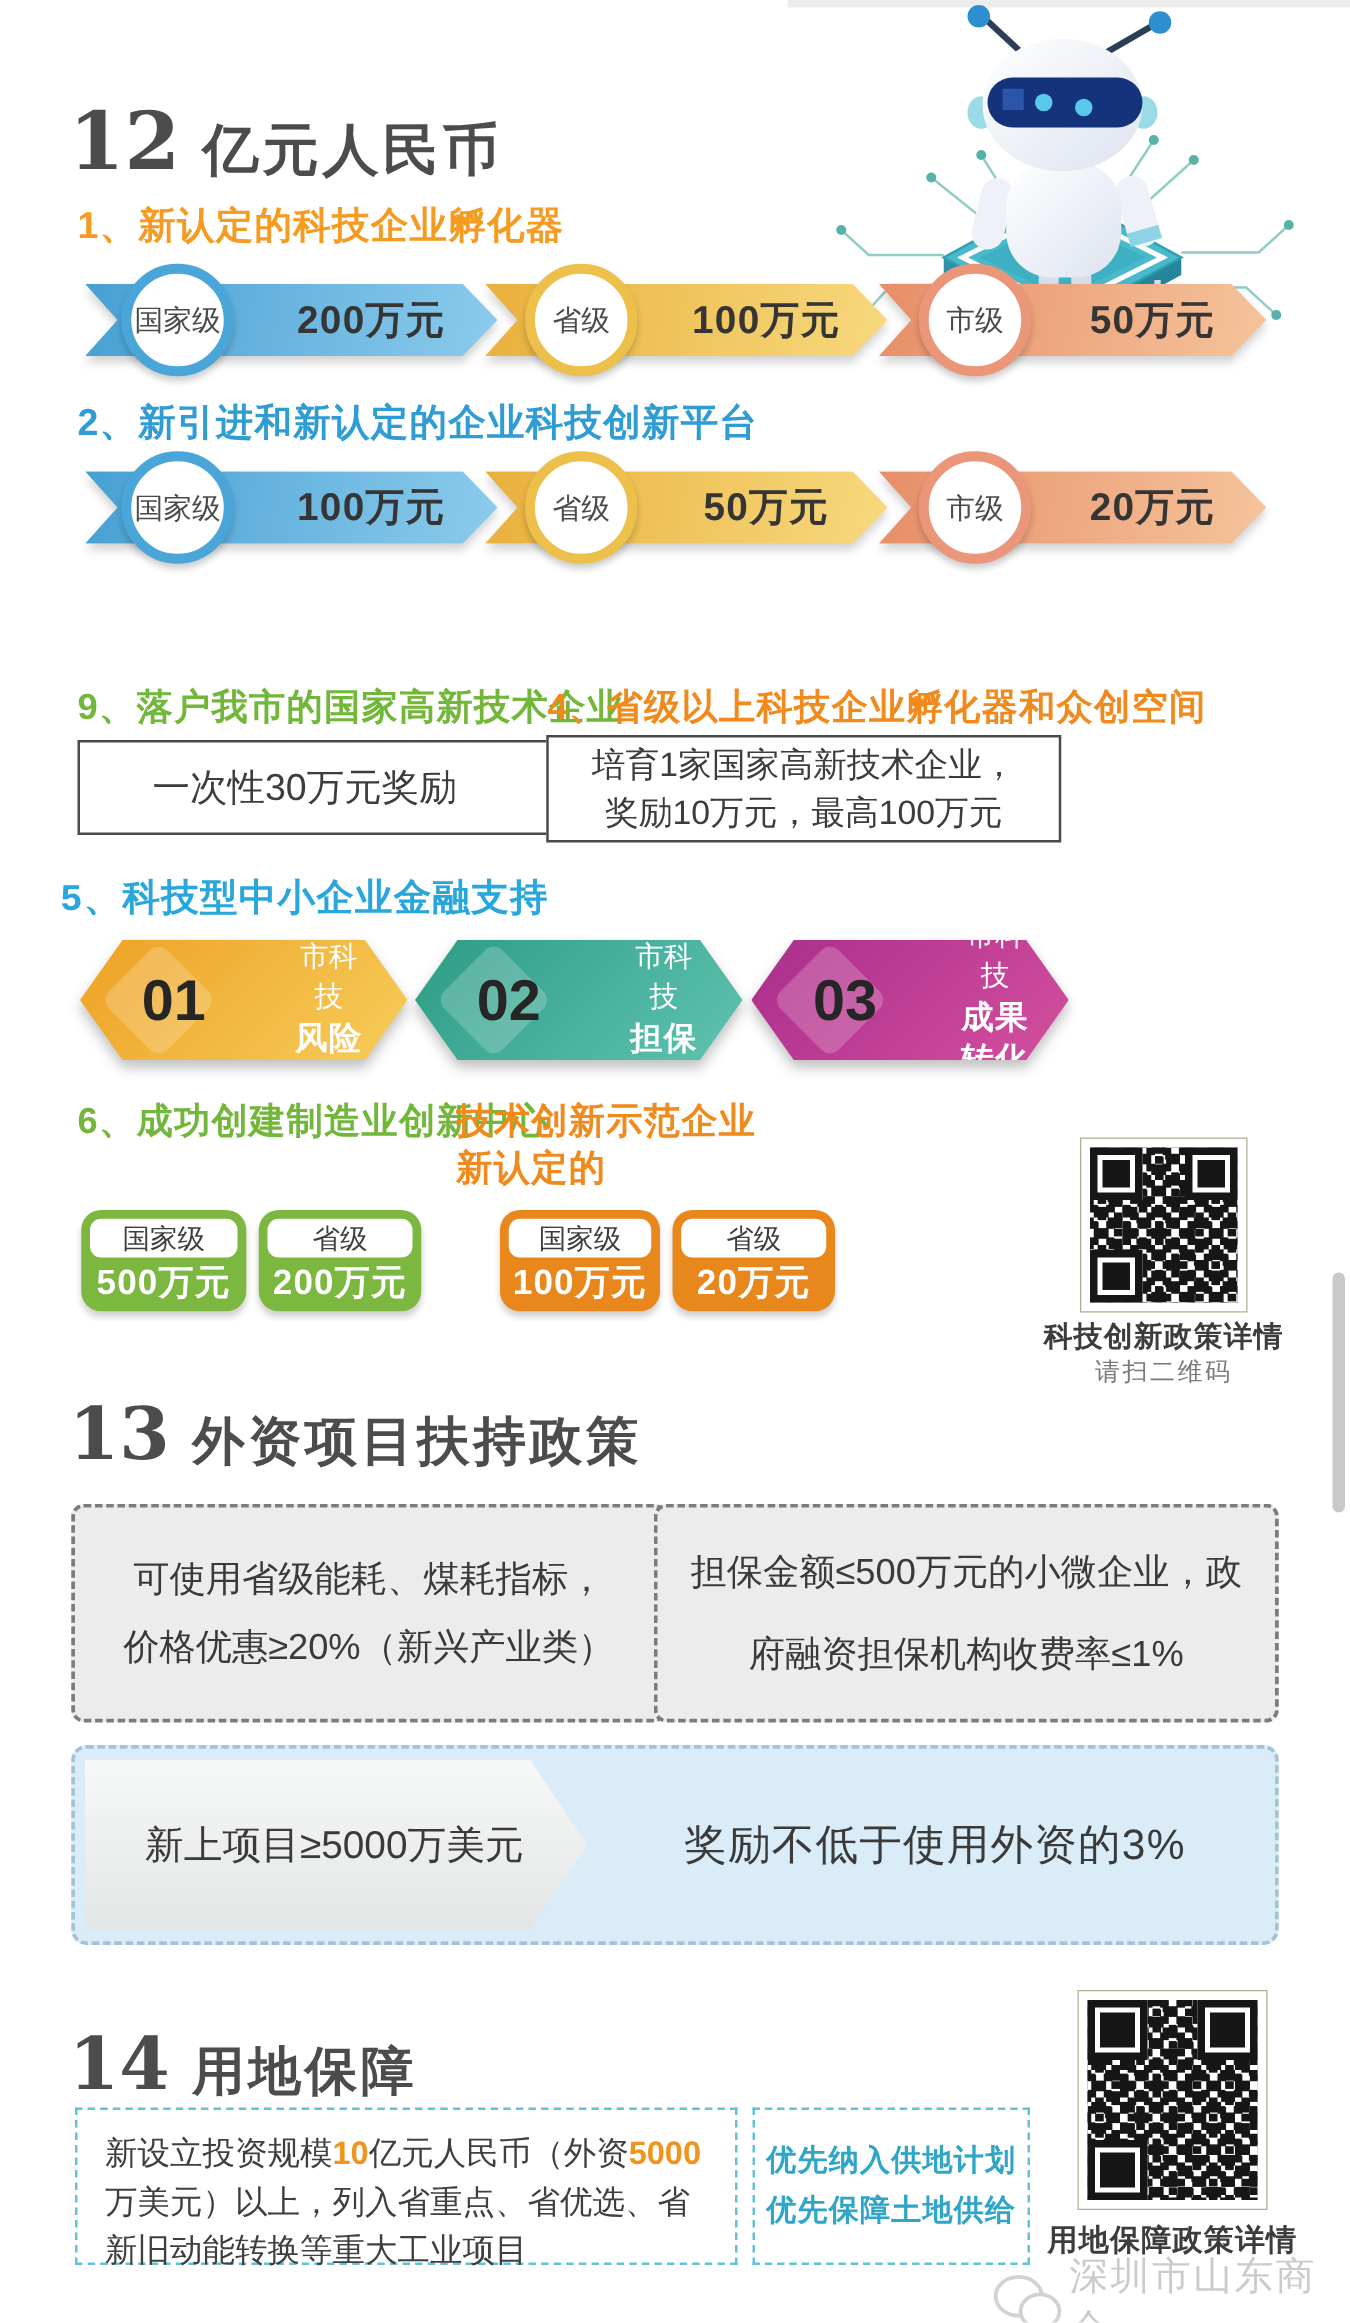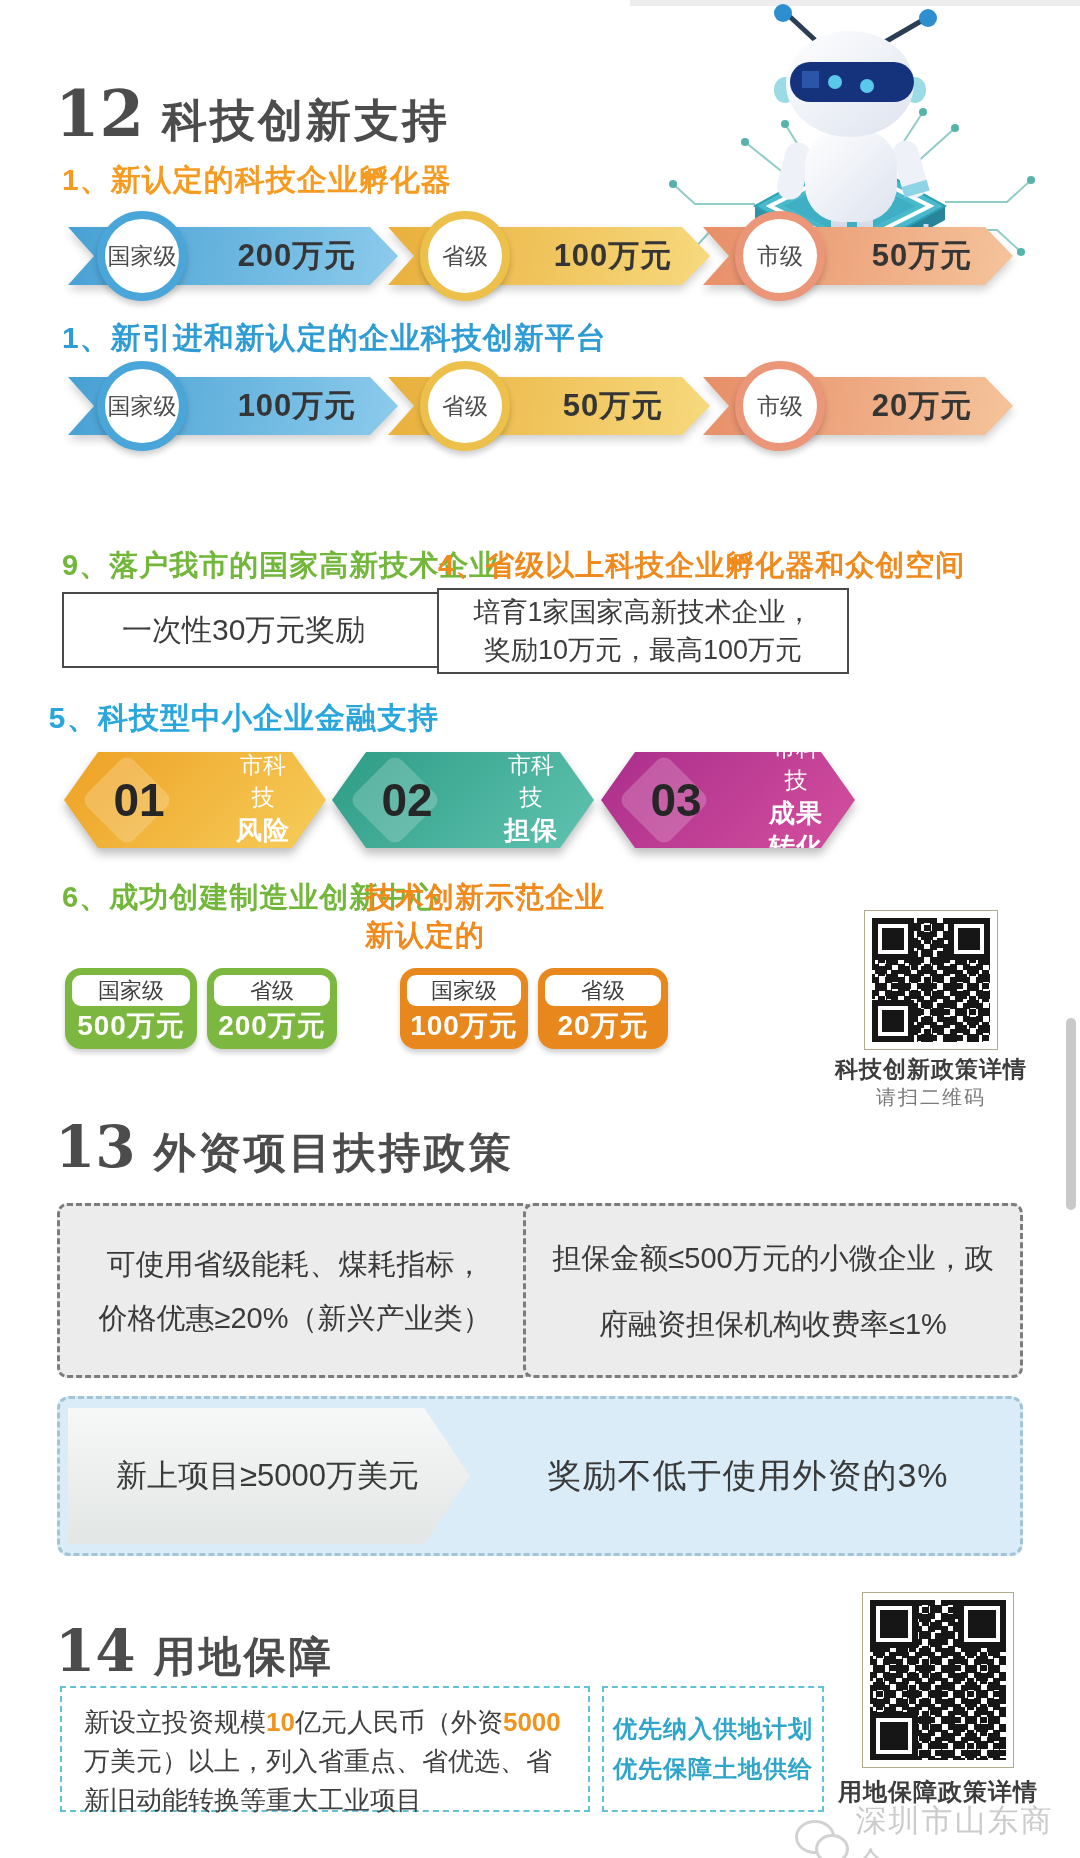--- a/index.html
+++ b/index.html
@@ -148,21 +148,21 @@
     <ellipse cx="215" cy="80" rx="64" ry="53" fill="url(#gw)"></ellipse>
     <rect x="155" y="58" width="124" height="40" rx="20" fill="#15337d"></rect>
     <rect x="167" y="67" width="17" height="17" fill="#2a55a8"></rect>
     <circle cx="200" cy="78" r="7" fill="#5ac8ea"></circle>
     <circle cx="232" cy="82" r="7" fill="#5ac8ea"></circle>
   </g>
 </svg>
 
 <div class="abs sec-title" style="left:55px;top:82px;">
   <span class="sec-num">12</span>
-  <span class="sec-text">科技创新支持</span>
+  <span class="sec-text">亿元人民币</span>
 </div>
 
 <div class="abs h-item h-orange" style="left:62px;top:160px;">1、新认定的科技企业孵化器</div>
 
 <div class="abs aunit" style="left:68px;top:227px;width:330px;">
   <div class="abanner bg-blue">
       <span class="amt">200万元</span>
     </div>
   </div>
 <div class="abs acircle rb" style="left:97px;top:211px;">
@@ -178,21 +178,21 @@
   </div>
 <div class="abs aunit" style="left:703px;top:227px;width:310px;">
   <div class="abanner bg-orangearrow">
       <span class="amt">50万元</span>
     </div>
   </div>
 <div class="abs acircle ro" style="left:735px;top:211px;">
   <span>市级</span>
   </div>
 
-<div class="abs h-item h-blue" style="left:62px;top:318px;">1、新引进和新认定的企业科技创新平台</div>
+<div class="abs h-item h-blue" style="left:62px;top:318px;">2、新引进和新认定的企业科技创新平台</div>
 
 <div class="abs aunit" style="left:68px;top:377px;width:330px;">
   <div class="abanner bg-blue">
       <span class="amt">100万元</span>
     </div>
   </div>
 <div class="abs acircle rb" style="left:97px;top:361px;">
   <span>国家级</span>
   </div>
 <div class="abs aunit" style="left:388px;top:377px;width:322px;">

